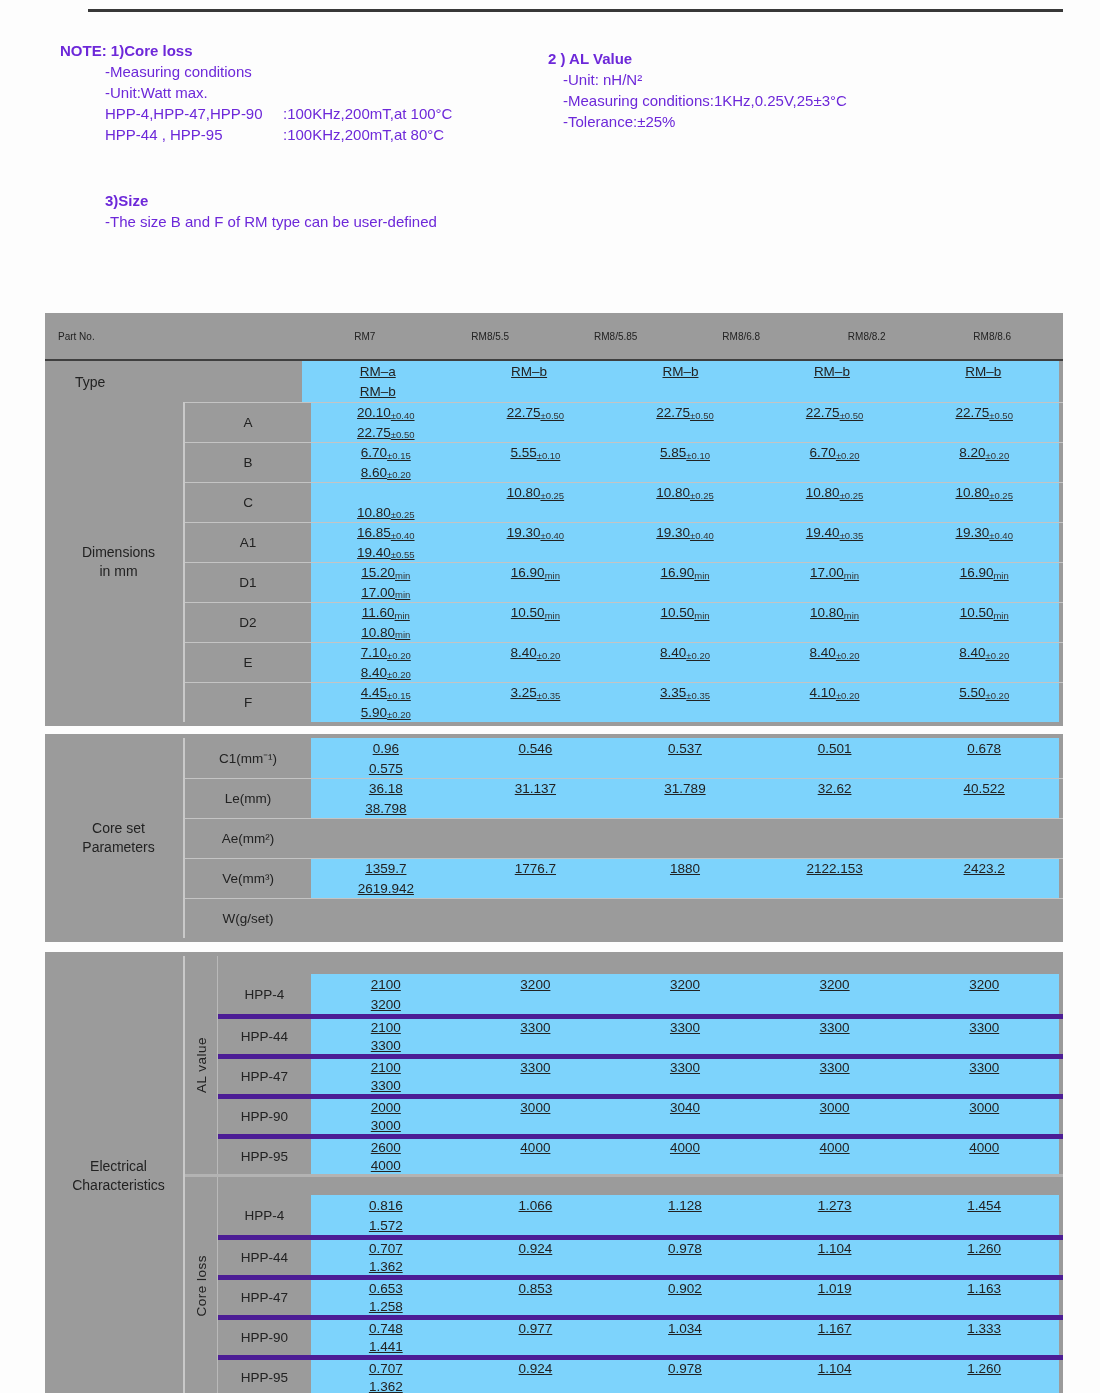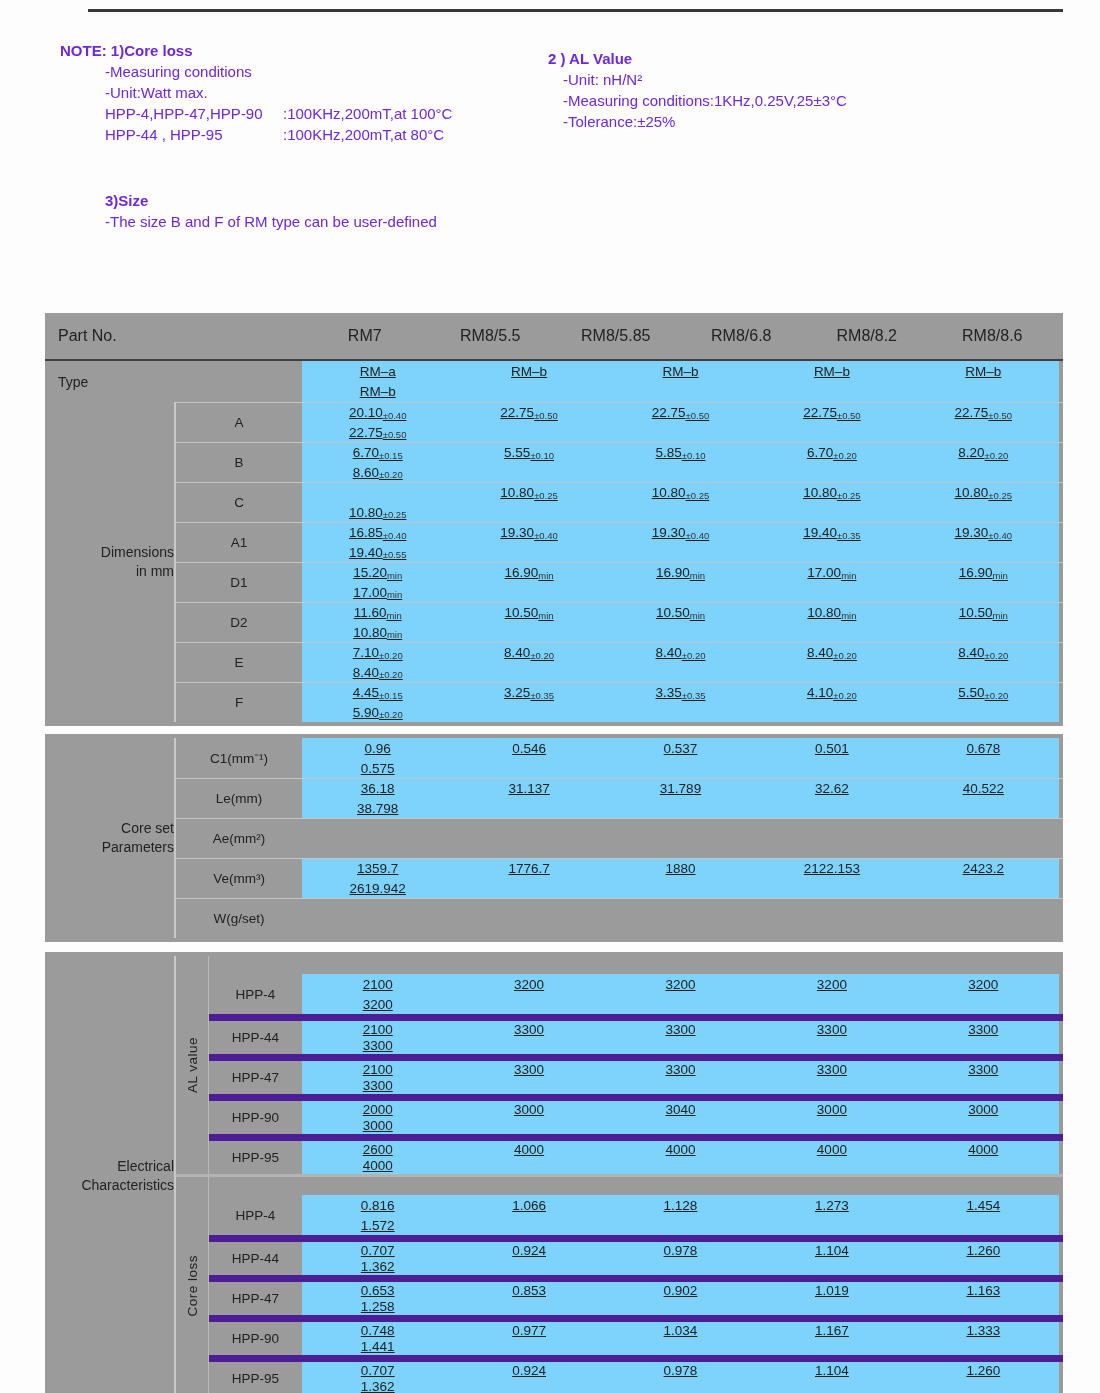--- a/index.html
+++ b/index.html
@@ -13,50 +13,50 @@
   .note{position:absolute;font-size:15px;color:#6d28d9;line-height:21px;}
   .note .title{font-weight:bold;}
   .note .lines{margin-left:45px;}
   .note2 .lines{margin-left:15px;}
   .cond{display:flex;}
   .cond .ck{width:178px;flex:0 0 178px;}
 
   
   .sec{position:absolute;left:45px;width:1018px;background:#9b9b9b;box-sizing:border-box;color:#222;}
   .row-partno{height:46px;display:grid;grid-template-columns:257px repeat(6,1fr);align-items:center;
-    border-bottom:2px solid #3f3f3f;padding-right:8px;font-size:16px;}
+    border-bottom:2px solid #3f3f3f;padding-right:8px;font-size:10px;}
   .row-partno .hlabel{padding-left:13px;}
   .row-partno .hcell{text-align:center;}
   .row-type{height:41px;display:flex;font-size:14px;}
-  .tlabel{width:257px;flex:0 0 257px;display:flex;align-items:center;padding-left:13px;box-sizing:border-box;}
+  .tlabel{width:257px;flex:0 0 257px;display:flex;align-items:center;padding-left:30px;box-sizing:border-box;}
   .white{flex:1;background:#7dd3fc;display:grid;grid-template-columns:repeat(5,1fr);margin-right:4px;text-decoration:underline;}
 
   .block{display:flex;}
   .cat{width:131px;flex:0 0 131px;box-sizing:border-box;border-right:2px solid #c9c9c9;
-    display:flex;flex-direction:column;align-items:flex-end;justify-content:center;
-    font-size:14px;line-height:19px;text-align:center;}
+    display:flex;flex-direction:column;align-items:center;justify-content:center;
+    font-size:14px;line-height:19px;text-align:center;margin-left:9px;}
   .rows{flex:1;display:flex;flex-direction:column;min-width:0;}
   .trow{height:40px;box-sizing:border-box;display:flex;}
   .rows .trow + .trow{border-top:1px solid #c4c4c4;}
   .rows-dim .trow:first-child{border-top:1px solid #c4c4c4;} 
   .sublabel{width:126px;flex:0 0 126px;display:flex;align-items:center;justify-content:center;
     font-size:13.5px;box-sizing:border-box;}
   .dcell{display:flex;align-items:center;justify-content:center;font-size:13.5px;color:#222;}
   .tol{font-size:9.5px;margin-left:0;margin-top:5px;color:#333;}
 
   .sec2{padding-top:4px;padding-bottom:4px;}
   .sec3{padding-top:4px;padding-bottom:4px;}
 
   
   .egroup{display:flex;}
   .vlabel{width:33px;flex:0 0 33px;box-sizing:border-box;border-right:1px solid #b9b9b9;
     display:flex;align-items:center;justify-content:center;}
   .vlabel span{writing-mode:vertical-rl;transform:rotate(180deg);font-size:13.5px;color:#222;letter-spacing:0.5px;}
   .erows{flex:1;display:flex;flex-direction:column;min-width:0;margin-top:18px;}
-  .erows .trow + .trow{border-top:7px solid #4c1d95;}
+  .erows .trow + .trow{border-top:5px solid #4c1d95;}
   .erows .sublabel{width:93px;flex:0 0 93px;}
   .group-sep{height:3px;background:#b3b3b3;}
 </style>
 </head>
 <body>
 
 <div class="page">
 
   <div class="top-rule"></div>
 

